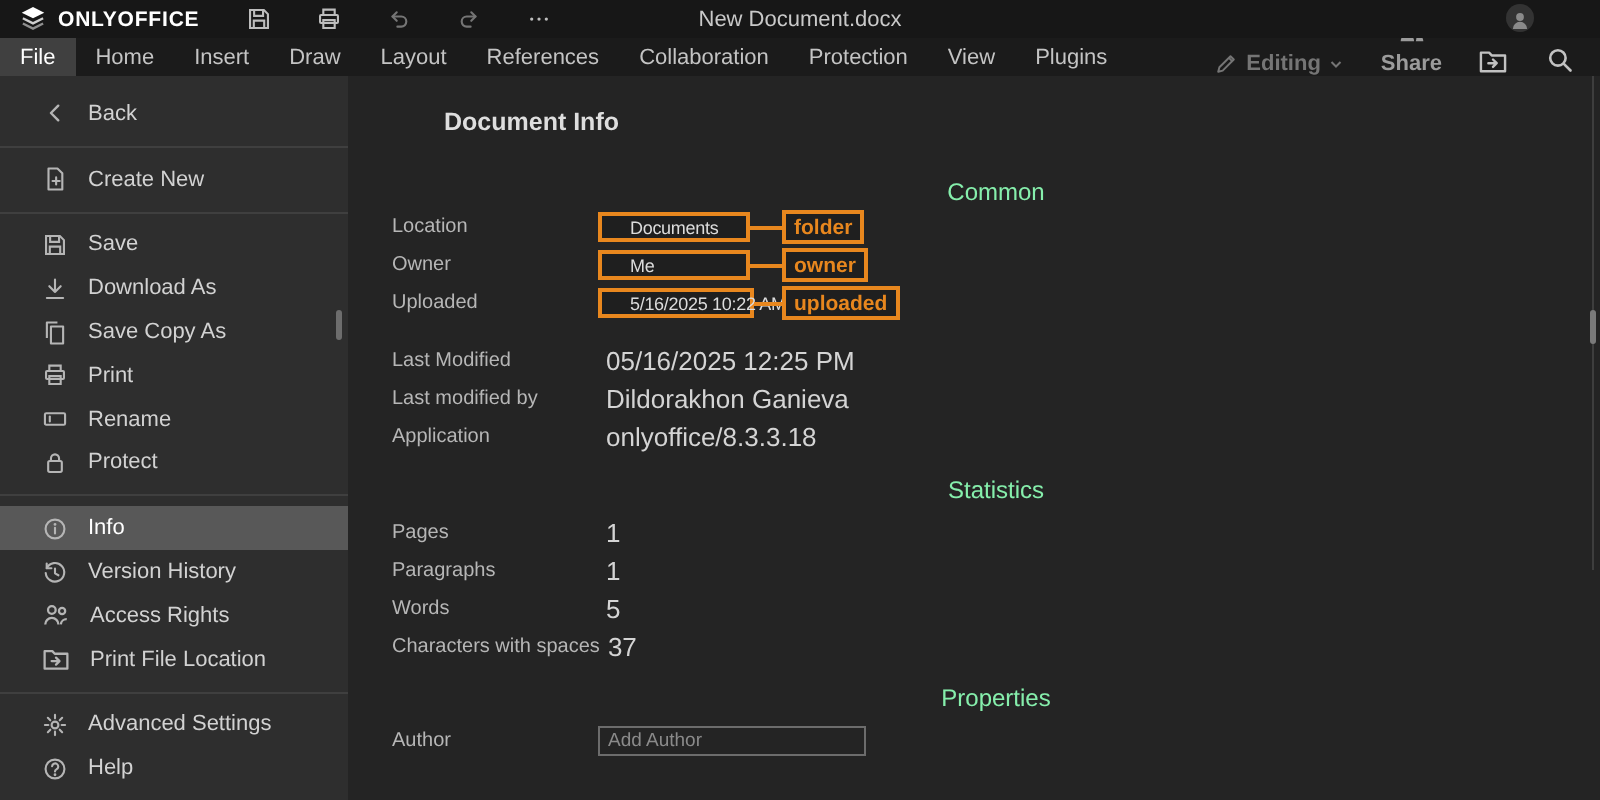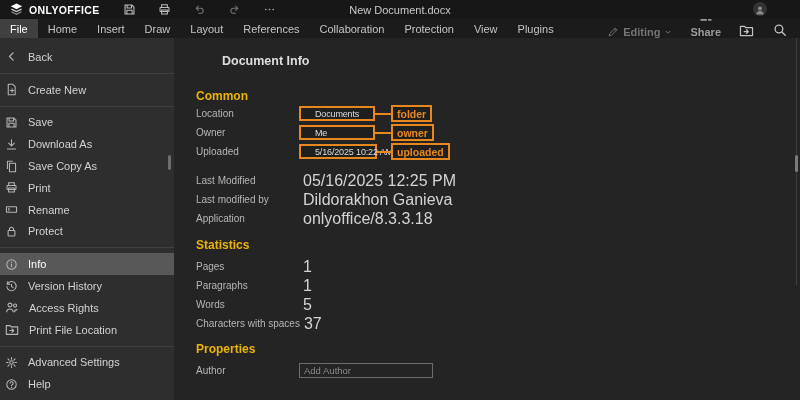--- a/index.html
+++ b/index.html
@@ -24,41 +24,41 @@
   .tab-right { margin-left:auto; display:flex; align-items:flex-end; gap:8px; padding-right:11px;font-weight:bold; }
   .mode-group { display:flex; align-items:center; gap:4px; color:#757575; font-size:11px; }
   .share-group { display:flex; align-items:center; gap:4px; color:#9b9b9b; font-size:11px; margin-left:10px;flex-direction:column; }
   .hdr-icon-btn { display:flex; align-items:center; justify-content:center; width:18px; height:16px; color:#c2c2c2; margin-left:8px; }
 
   
   .bodywrap { display:flex; height:362px; position:relative; }
 
   
   .sidebar { width:174px; background:#2e2e2e; position:relative; padding-top:8px; flex:none; }
-  .side-item { height:21.8px; display:flex; align-items:center; gap:10px; padding-left:5px;
+  .side-item { height:21.8px; display:flex; align-items:center; gap:10px; padding-left:21px;
     font-size:11px; color:#d2d2d2; cursor:default; white-space:nowrap; }
   .side-item .ic { color:#b5b5b5; }
   .side-item.active { background:#585858; color:#ffffff; }
   .side-sep { height:1px; background:#3f3f3f; margin:5px 0; }
   .side-thumb { position:absolute; right:3px; top:117px; width:3px; height:15px; background:#6d6d6d; border-radius:2px; }
 
   
   .main { flex:1; position:relative; background:#242424; padding:16px 0 0 22px; }
   .panel-title { font-size:12.5px; font-weight:600; color:#dedede; line-height:14px;padding-left:26px; }
-  .section-heading { font-size:12px; font-weight:bold; color:#eab308; line-height:14px; }
+  .section-heading { font-size:12px; font-weight:normal; color:#86efac; line-height:14px;text-align:center; }
   .h-common { margin-top:21px; }
   .h-stats { margin-top:10px; }
   .h-props { margin-top:9px; }
   .rows { margin-top:1px; }
   .rows-stats { margin-top:5px; }
   .rows-props { margin-top:5px; }
   .info-row { height:19px; display:flex; align-items:center; }
   .info-row.gap-before { margin-top:10px; }
   .row-label { flex:0 0 103px; font-size:10px; color:#b6b6b6; white-space:nowrap; }
-  .row-value { font-size:16px; color:#d4d4d4; white-space:nowrap; }
+  .row-value { font-size:13px; color:#d4d4d4; white-space:nowrap; }
   .row-value.plain { padding-left:4px; }
 
   
   .annotated { display:flex; align-items:center; }
   .anno-box { width:76px; height:15px; border:2px solid #e8871e; display:flex; align-items:center;
     padding-left:14px; background:rgba(0,0,0,0.12); }
   .anno-box.wide { width:78px; }
   .anno-box .value-text { font-size:9px; letter-spacing:-0.15px; color:#dcdcdc; white-space:nowrap; }
   .anno-connector { width:16px; height:2px; background:#e8871e; flex:none; }
   .anno-connector.short { width:14px; }

